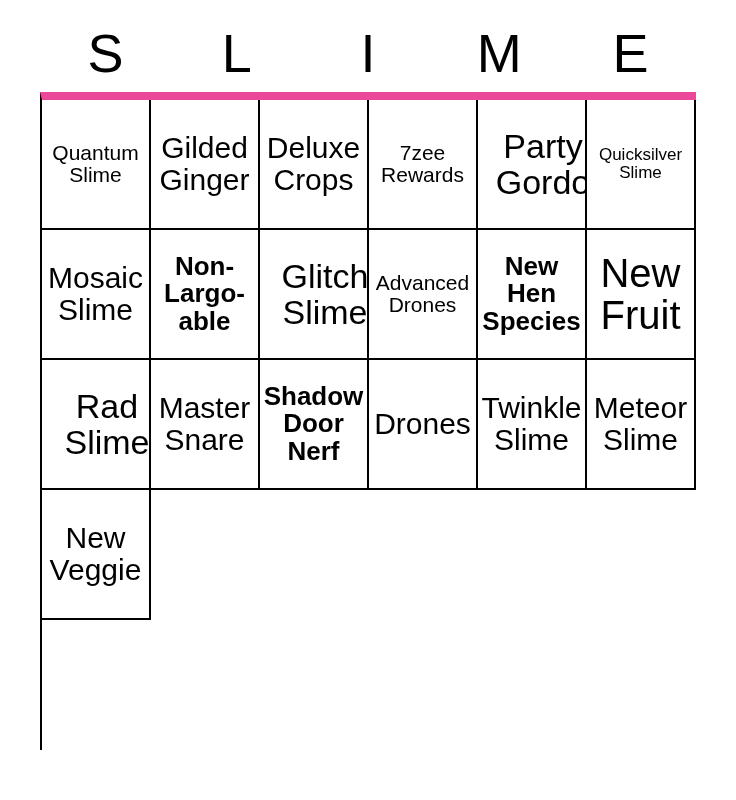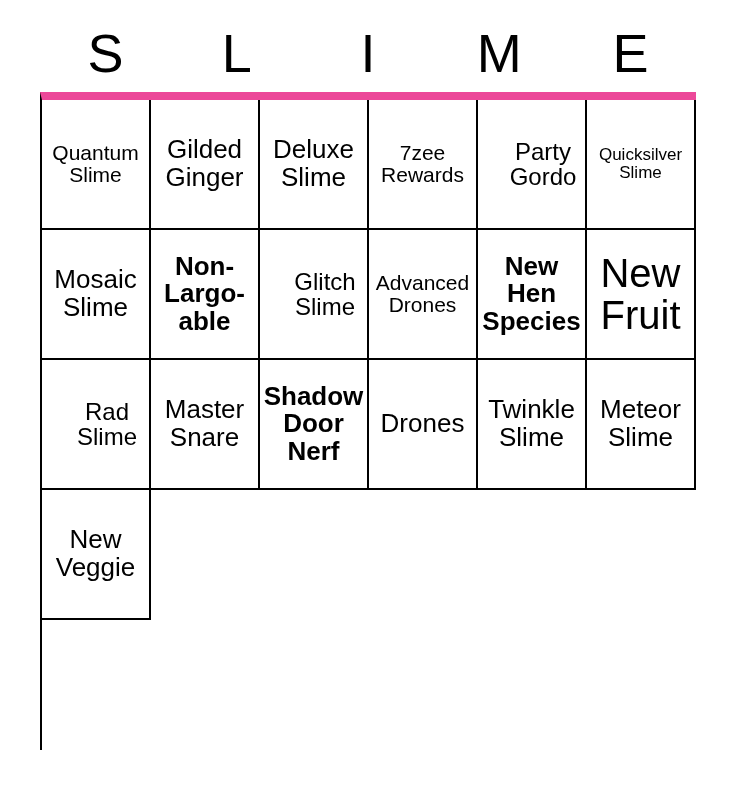--- a/index.html
+++ b/index.html
@@ -56,22 +56,22 @@
     padding: 2px 4px;
     overflow: hidden;
   }
   .cell-text {
     display: block;
     line-height: 1.06;
     white-space: pre-line;
     font-family: "Liberation Sans", sans-serif;
   }
   .fs-xxl { font-size: 40px; }
-  .fs-xl  { font-size: 24px; margin-left: 23px; }
-  .fs-l   { font-size: 26px; }
+  .fs-xl  { font-size: 34px; margin-left: 23px; }
+  .fs-l   { font-size: 30px; }
   .fs-m   { font-size: 26px; font-weight: bold; }
   .fs-s   { font-size: 21px; }
   .fs-xs  { font-size: 17px; }
 </style>
 </head>
 <body>
 
 <div id="bingo-card">
 
   <div id="header-row">
@@ -86,21 +86,21 @@
     <div class="cell">
         <span class="cell-text fs-s">Quantum
 Slime</span>
       </div>
     <div class="cell">
         <span class="cell-text fs-l">Gilded
 Ginger</span>
       </div>
     <div class="cell">
         <span class="cell-text fs-l">Deluxe
-Slime</span>
+Crops</span>
       </div>
     <div class="cell">
         <span class="cell-text fs-s">7zee
 Rewards</span>
       </div>
 
     <div class="cell">
         <span class="cell-text fs-xl">Party
 Gordo</span>
       </div>

